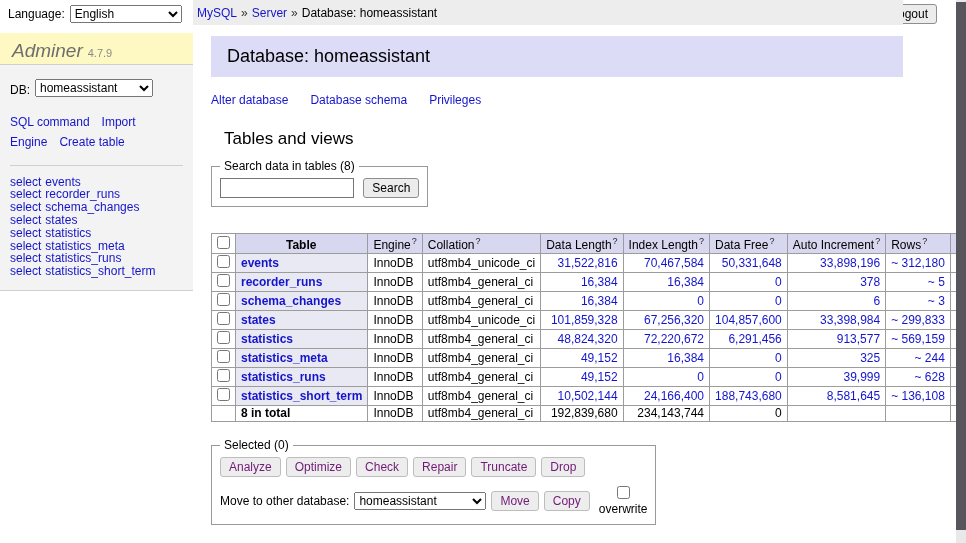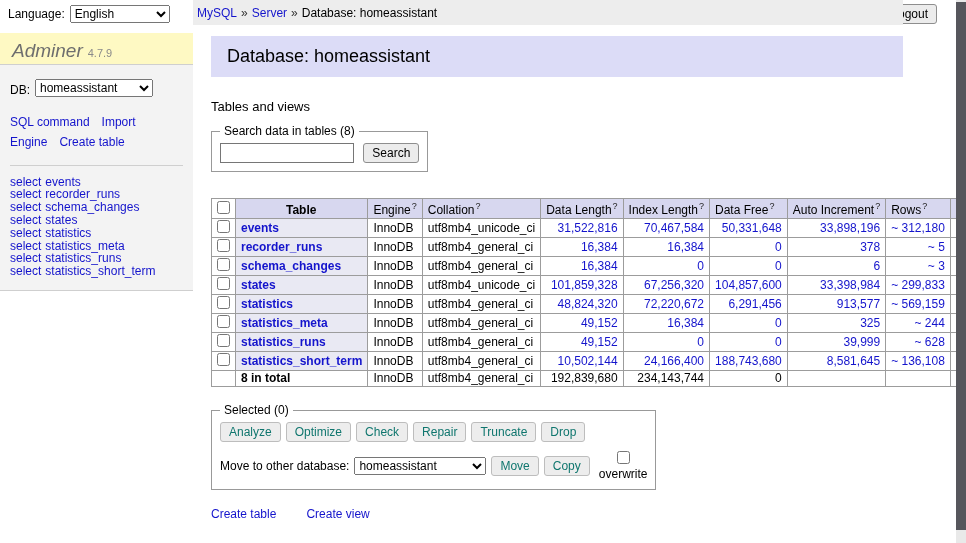--- a/index.html
+++ b/index.html
@@ -9,30 +9,30 @@
     position: relative; overflow: hidden;
     background: #fff; color: #000;
     font-family: "Liberation Sans", sans-serif;
     font-size: 12px;
   }
   a { color: #1414cc; text-decoration: none; cursor: pointer; }
 
   
   .lang-row { position: absolute; top: 5px; left: 8px; display: flex; align-items: center; gap: 5px; }
   select { font-family: inherit; font-size: 12px; }
-  .lang-row select { width: 100px; }
+  .lang-row select { width: 112px; }
 
   
   .logout-wrap { position: absolute; top: 4px; right: 29px; }
   .btn {
     font-family: inherit; font-size: 12px;
     border: 1px solid #8e8e8e; background: #ececec;
     border-radius: 3px; padding: 2px 8px; color: #000;
   }
-  .btn.disabled { color: #0f766e; border-color: #bdbdbd; background: #ededed; }
+  .btn.disabled { color: #701a75; border-color: #bdbdbd; background: #ededed; }
 
   
   #sidebar { position: absolute; top: 33px; left: 0; width: 193px; }
   .sb-h1 { background: #fef9c3; border-bottom: 1px solid #cfcfcf; padding: 7px 12px 2px; }
   .app-name { font-style: italic; font-size: 19px; color: #6e6e6e; }
   .app-version { font-size: 11px; color: #8a8a8a; margin-left: 5px; }
   .sb-body { background: #f3f3f3; padding: 14px 10px 10px; border-bottom: 1px solid #cfcfcf; }
   .db-row { display: flex; align-items: flex-end; gap: 5px; }
   .db-row select { width: 118px; }
   .sb-links { margin: 16px 0 0; line-height: 1.65; }
@@ -42,21 +42,21 @@
   .sb-tables a { margin-right: 4px; }
 
   
   #content { position: absolute; left: 193px; top: 0; right: 10px; bottom: 0; overflow: hidden; }
   .breadcrumb { background: #ededed; padding: 6px 4px 5px; margin-right: 53px; }
   .breadcrumb .sep { color: #333; margin: 0 4px; }
   .inner { padding: 11px 53px 0 18px; }
   .page-title { background: #dcdcf7; margin: 0; padding: 10px 16px; font-size: 18px; font-weight: 400; }
   .actions { margin: 16px 0 0; }
   .actions a { margin-right: 22px; }
-  h3 { font-size: 13px; font-weight: 400; margin: 22px 0 10px; }
+  h3 { font-size: 17px; font-weight: 400; margin: 22px 13px 10px; }
 
   fieldset { border: 1px solid #999; padding: 5px 8px 8px; margin: 0; display: inline-block; background: #fff; }
   legend { font-size: 12px; padding: 0 4px; }
   .search-input { width: 134px; height: 20px; border: 1px solid #767676; padding: 1px 4px; margin-right: 6px; font-family: inherit; font-size: 12px; }
 
   
   table.db { border-collapse: collapse; margin: 26px 0 0; font-size: 12px; }
   .db th, .db td { border: 1px solid #9c9c9c; padding: 1px 5px; line-height: 13px; height: 15px; white-space: nowrap; }
   .db thead th { background: #d7d7ef; font-weight: 400; text-align: left; }
   .db thead th.h-table { font-weight: 700; text-align: center; }
@@ -126,20 +126,23 @@
   </div>
 </div>
 
 <div id="content">
   <div class="breadcrumb">
     <a href="#">MySQL</a><span class="sep">»</span><a href="#">Server</a><span class="sep">»</span><span>Database: homeassistant</span>
   </div>
   <div class="inner">
     <h2 class="page-title">Database: homeassistant</h2>
 
+    <p class="actions">
+      <a href="#">Alter database</a><a href="#">Database schema</a><a href="#">Privileges</a>
+    </p>
 
     <h3>Tables and views</h3>
 
     <fieldset>
       <legend>Search data in tables (8)</legend>
       <input type="text" class="search-input" value="" style="">
       <button class="btn">Search</button>
     </fieldset>
 
     <table class="db">

